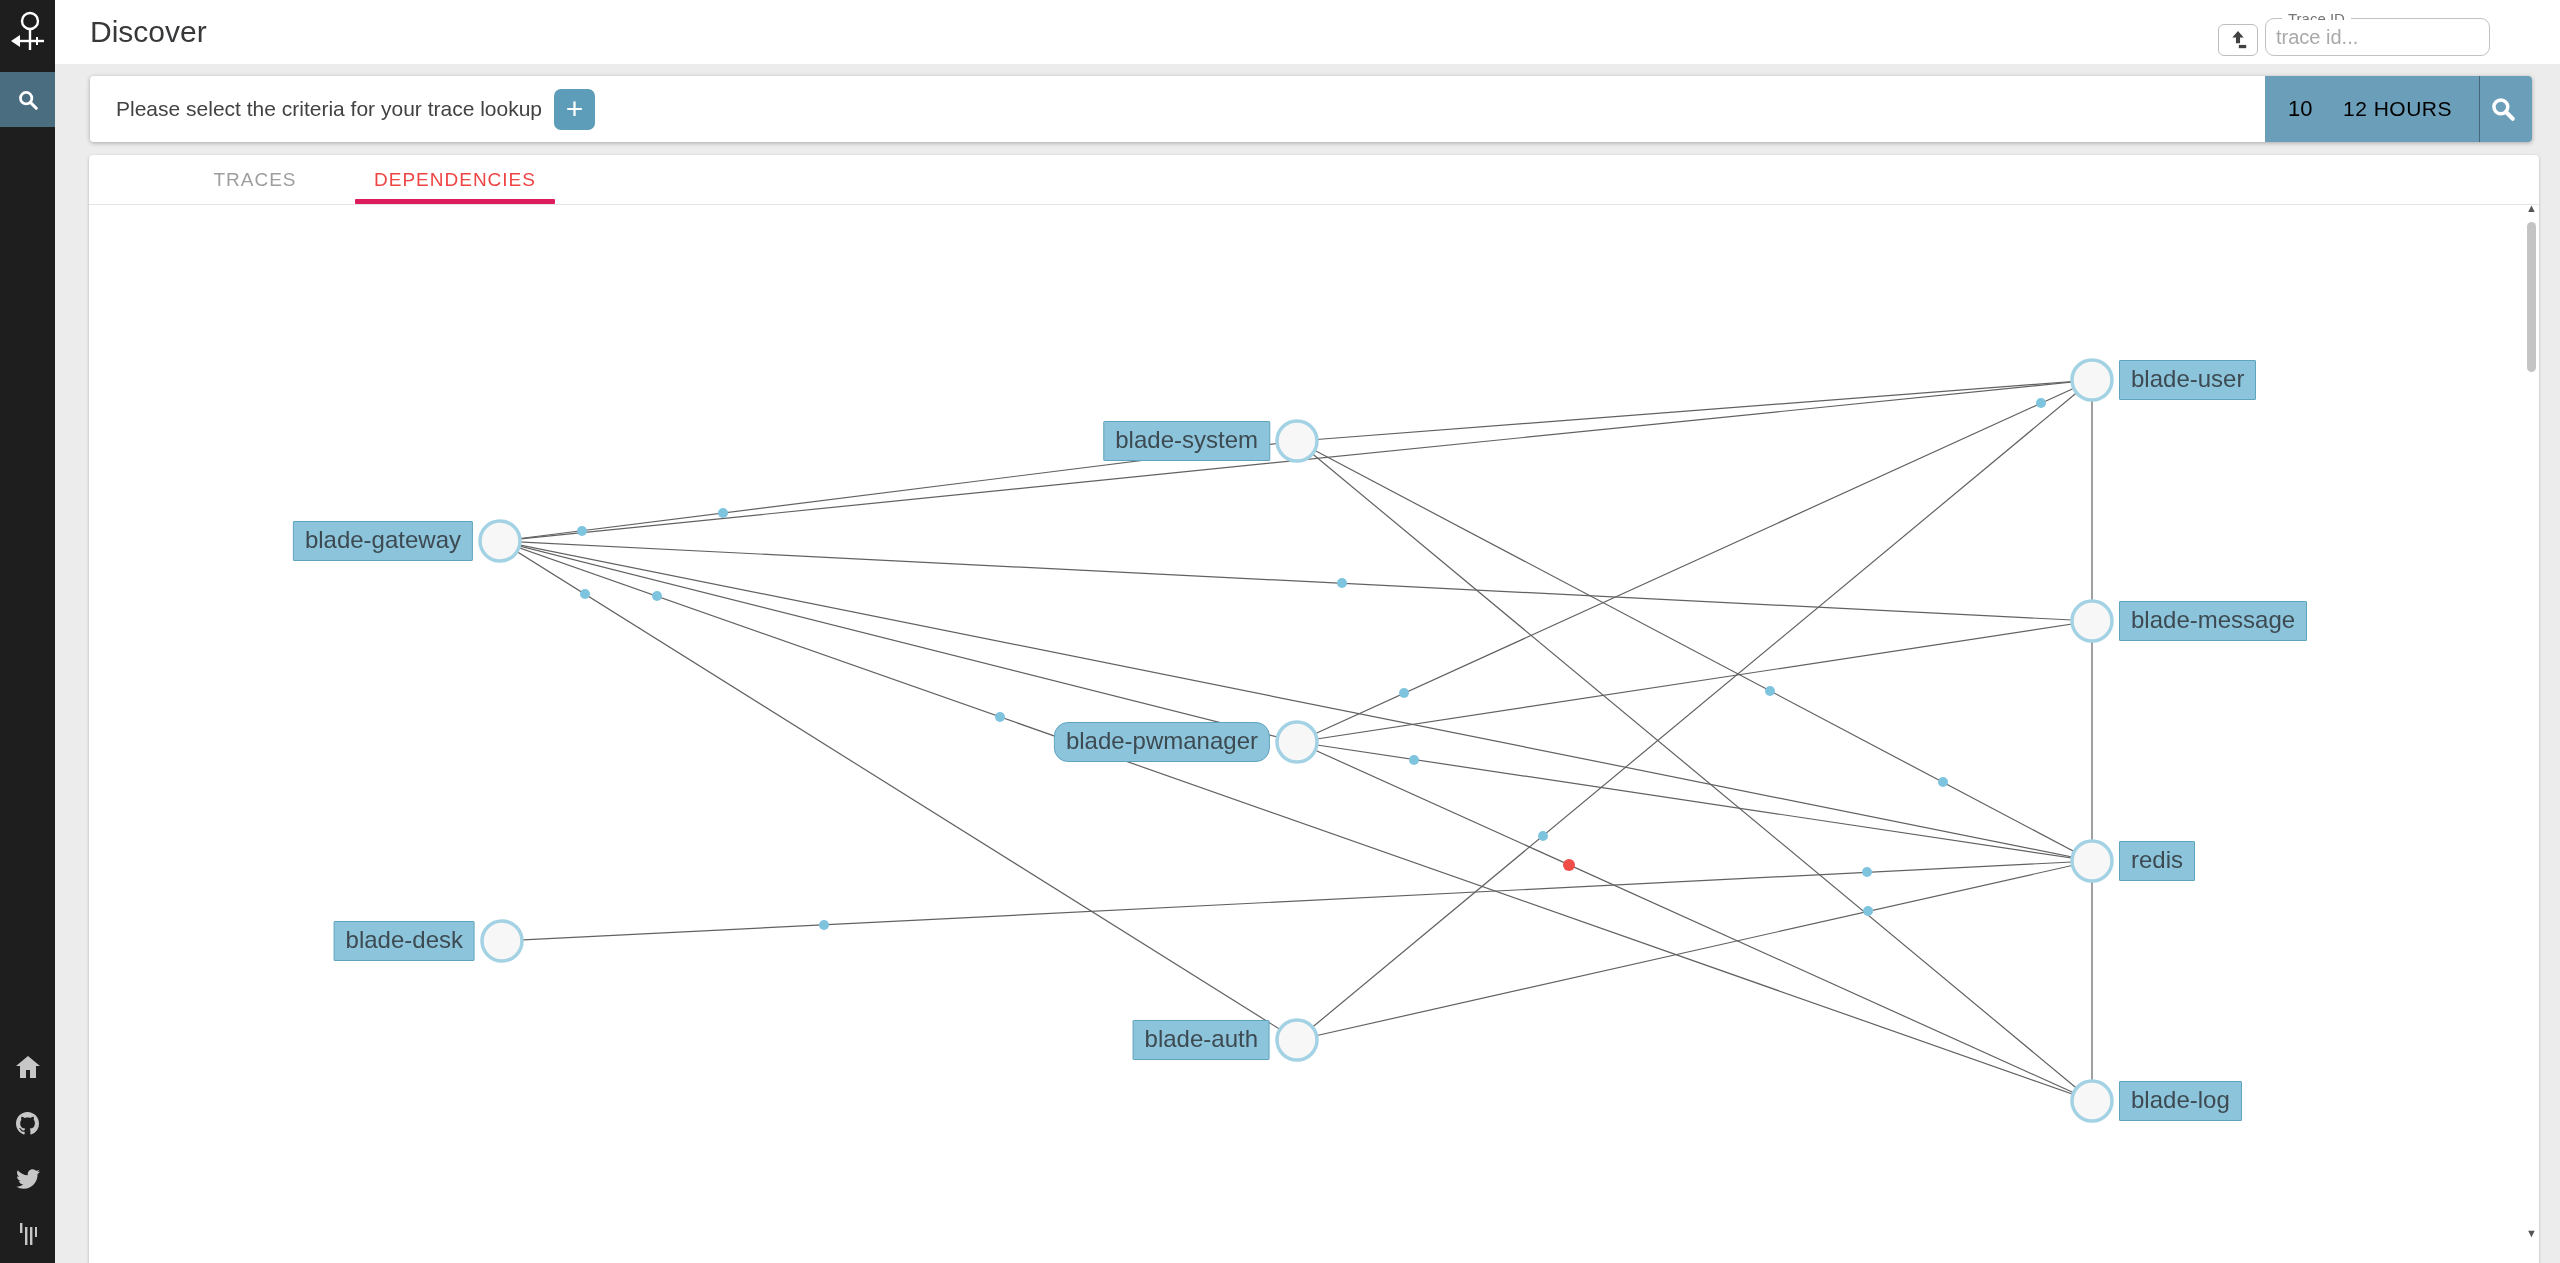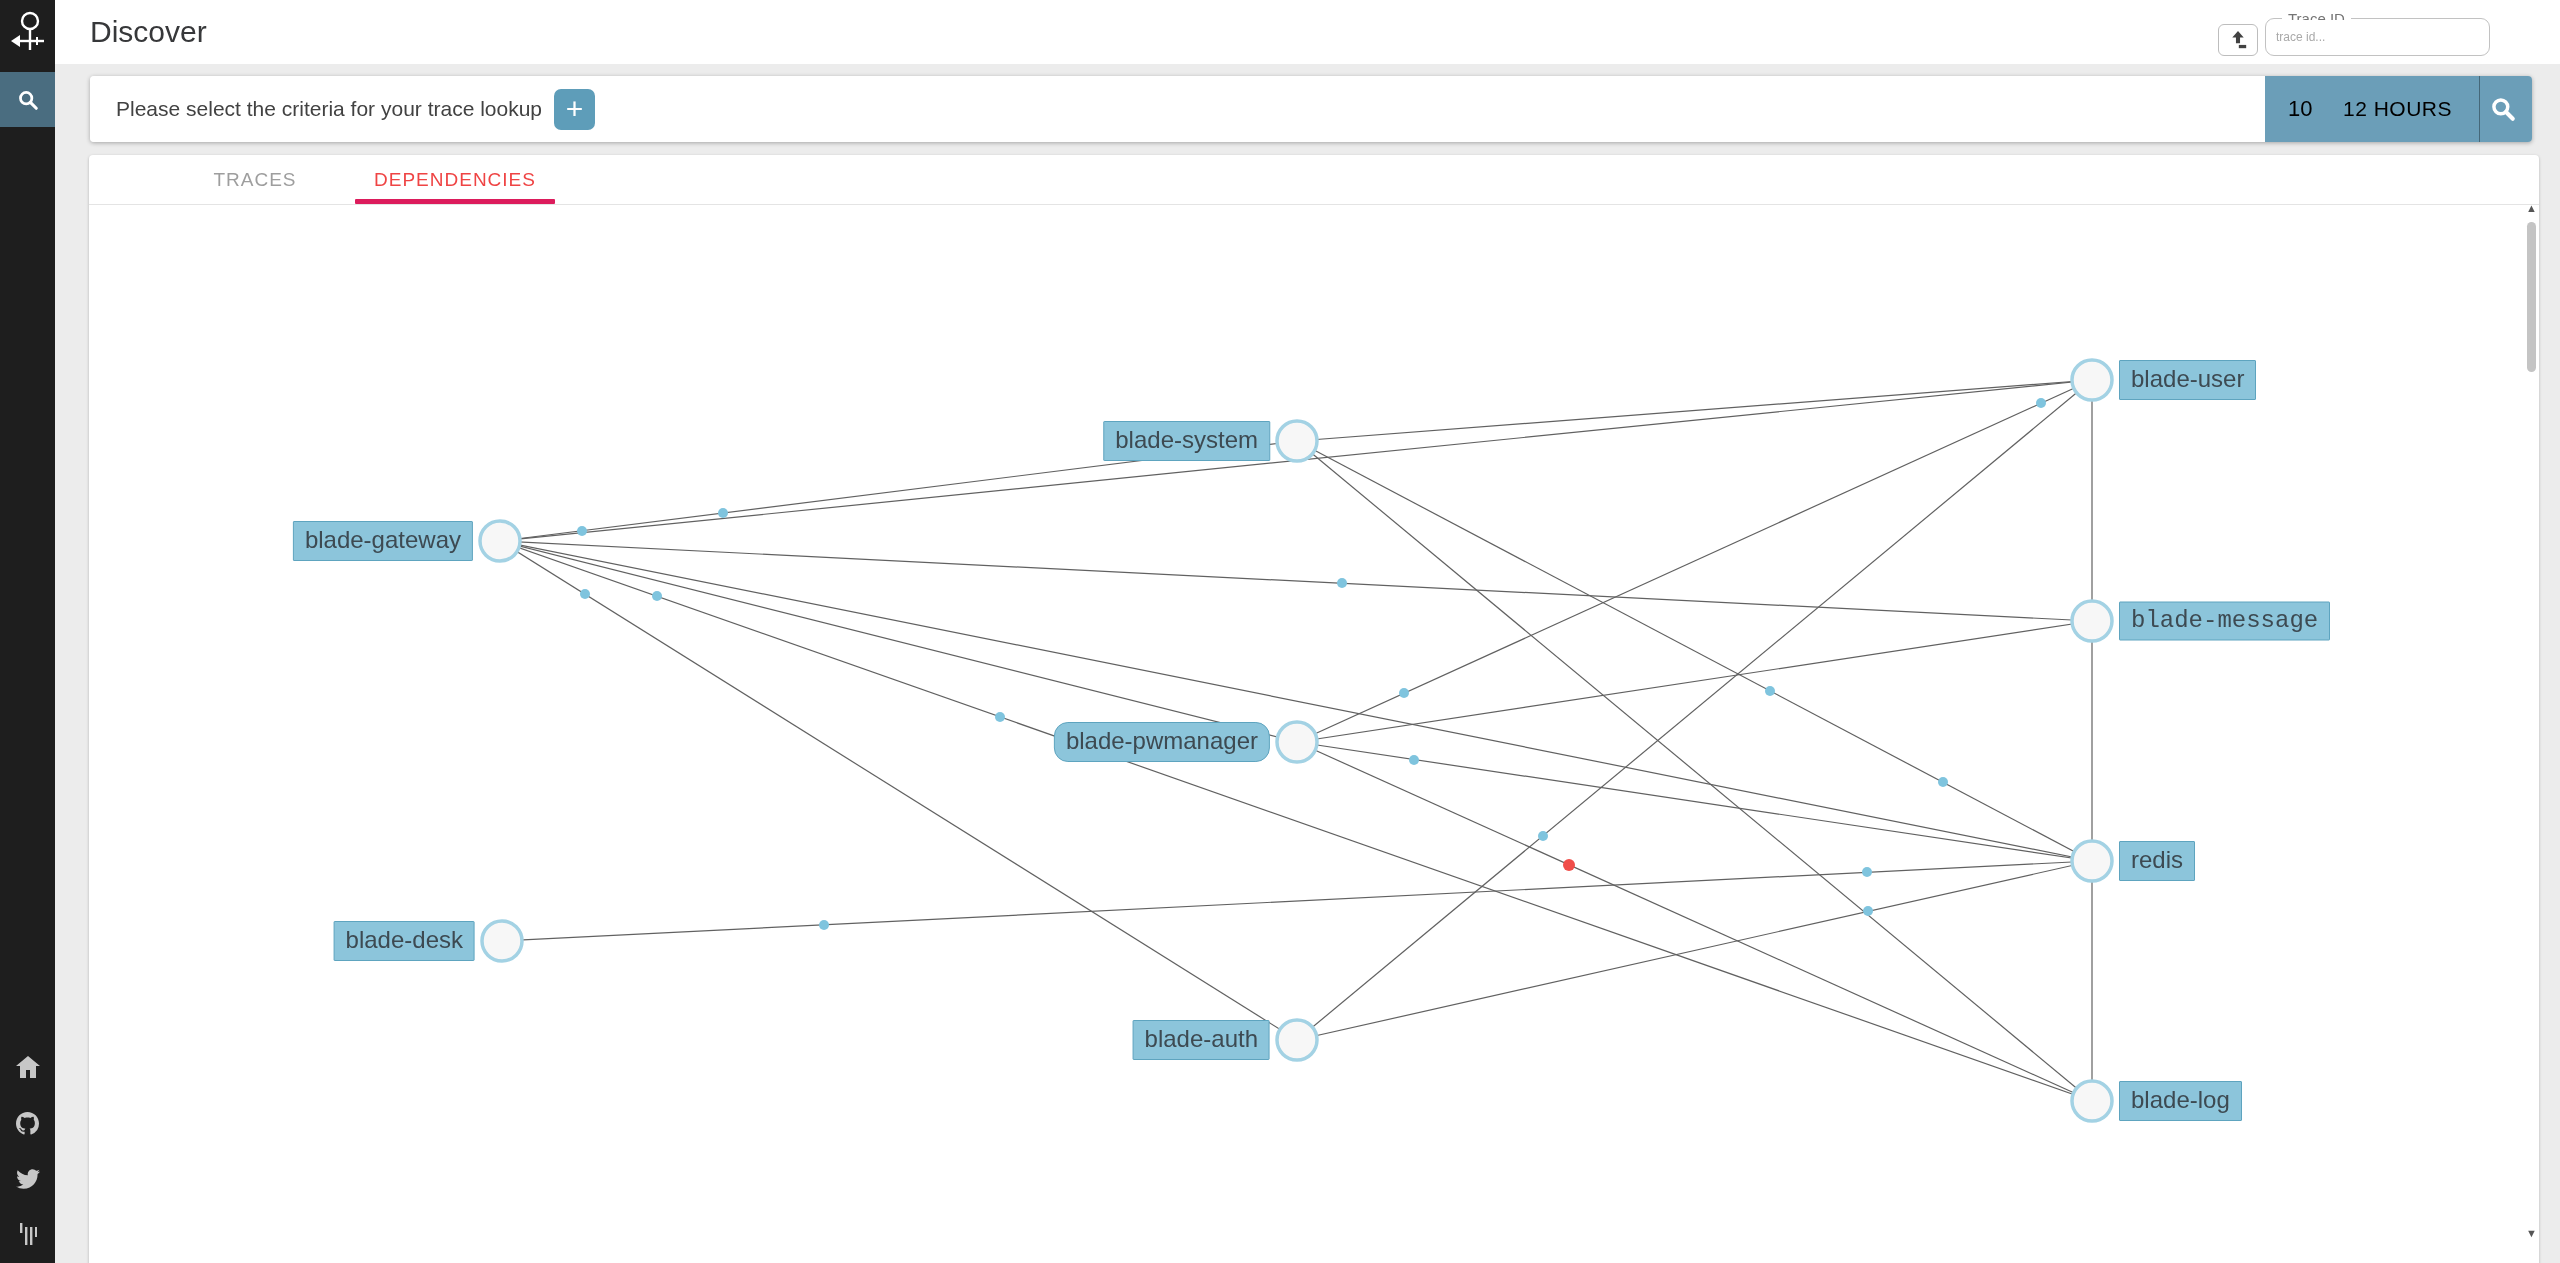--- a/index.html
+++ b/index.html
@@ -13,21 +13,21 @@
   .side-tile.active { background:#4a6d80; }
   .sidebar-footer { margin-top:auto; display:flex; flex-direction:column; align-items:center; gap:34px; padding-bottom:18px; }
   .sidebar-footer svg { display:block; }
 
   
   .header { position:absolute; left:55px; top:0; right:0; height:64px; background:#ffffff; z-index:20; }
   .page-title { position:absolute; left:35px; top:15px; font-size:30px; color:#37383a;text-align:center; }
   .upload-btn { position:absolute; left:2163px; top:24px; width:40px; height:32px; border:1px solid #bdbdbd; border-radius:6px; background:#fff; display:flex; align-items:center; justify-content:center; cursor:pointer; }
   .traceid-wrap { position:absolute; left:2210px; top:18px; width:225px; height:38px; border:1px solid #c2c2c2; border-radius:9px; background:#fff; }
   .traceid-label { position:absolute; left:16px; top:-9px; background:#fff; padding:0 6px; font-size:15px; color:#757575; }
-  .traceid-input { position:absolute; left:10px; top:1px; width:200px; height:34px; border:none; outline:none; font-size:12px; color:#424242; font-family:"Liberation Sans",sans-serif; }
+  .traceid-input { position:absolute; left:10px; top:1px; width:200px; height:34px; border:none; outline:none; font-size:20px; color:#424242; font-family:"Liberation Sans",sans-serif; }
   .traceid-input::placeholder { color:#a9a9a9; }
 
   
   .search-row { position:absolute; left:90px; top:76px; width:2442px; height:66px; z-index:15; border-radius:4px; box-shadow:0 1px 4px rgba(0,0,0,.3); display:flex; }
   .search-main { flex:1; background:#fff; border-radius:4px 0 0 4px; display:flex; align-items:center; padding-left:26px; }
   .criteria-text { font-size:21px; color:#424242; }
   .add-btn { margin-left:12px; width:41px; height:41px; border:none; border-radius:7px; background:#5e9db9; color:#fff; font-size:30px; line-height:38px; cursor:pointer; }
   .search-side { width:267px; background:#6b9eb8; border-radius:0 4px 4px 0; position:relative; display:flex; align-items:center; color:#000000; }
   .limit-value { position:absolute; left:23px; font-size:22px; cursor:pointer; }
   .lookback-value { position:absolute; right:80px; font-size:21px; letter-spacing:.5px; cursor:pointer; }
@@ -188,21 +188,21 @@
       <circle cx="2092" cy="621" r="20" fill="#f7f7f7" stroke="#a3d2e4" stroke-width="3.5" style="pointer-events: auto;"></circle>
       <circle cx="2092" cy="861" r="20" fill="#f7f7f7" stroke="#a3d2e4" stroke-width="3.5" style="pointer-events: auto;"></circle>
       <circle cx="2092" cy="1101" r="20" fill="#f7f7f7" stroke="#a3d2e4" stroke-width="3.5" style="pointer-events: auto;"></circle>
     </svg>
   <div class="node-label left" style="top: 541px; left: 473px;">blade-gateway</div>
   <div class="node-label left" style="top: 941px; left: 475px;">blade-desk</div>
   <div class="node-label left" style="top: 441px; left: 1270px;">blade-system</div>
   <div class="node-label left" style="top: 742px; left: 1270px; border-radius: 14px;">blade-pwmanager</div>
   <div class="node-label left" style="top: 1040px; left: 1270px;">blade-auth</div>
   <div class="node-label right" style="top: 380px; left: 2119px;">blade-user</div>
-  <div class="node-label right" style="top: 621px; left: 2119px; font-family: Liberation Mono, monospace;">blade-message</div>
+  <div class="node-label right" style="top: 621px; left: 2119px;">blade-message</div>
   <div class="node-label right" style="top: 861px; left: 2119px;">redis</div>
   <div class="node-label right" style="top: 1101px; left: 2119px;">blade-log</div>
 </div>
 
 <div class="vscroll">
   <div class="scroll-arrow scroll-up">▲</div>
   <div class="scroll-thumb"></div>
   <div class="scroll-arrow scroll-down">▼</div>
 </div>
 

